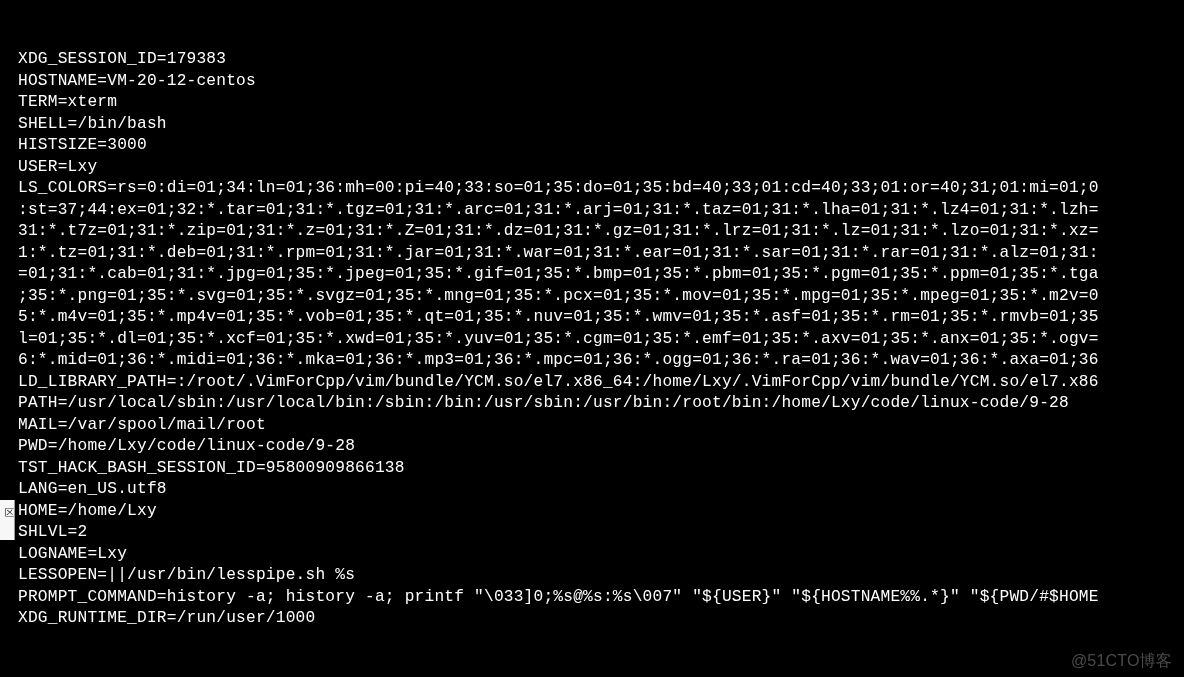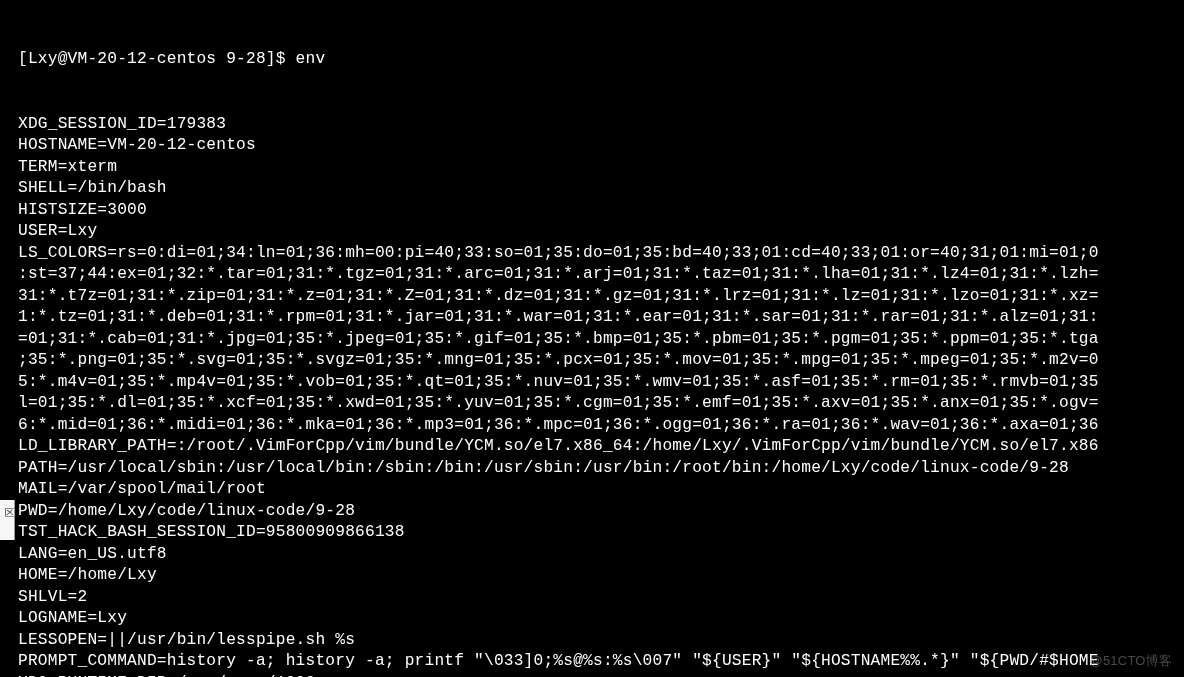--- a/index.html
+++ b/index.html
@@ -27,21 +27,21 @@
   .terminal .line {
     display: block;
     white-space: pre;
   }
   .watermark {
     position: absolute;
     bottom: 6px;
     right: 12px;
     color: #888;
     font-family: sans-serif;
-    font-size: 13px;
+    font-size: 16px;
     opacity: 0.55;
     pointer-events: none;
   }
   .sidebar-frag {
     position: absolute;
     left: 0;
     top: 500px;
     width: 14px;
     height: 40px;
     background: #f7f7f7;
@@ -53,17 +53,16 @@
     pointer-events: none;
     writing-mode: vertical-rl;
     text-orientation: mixed;
     border-right: 1px solid #999;
   }
 </style>
 </head>
 <body>
 
 <div class="terminal">
-  <span class="line"><span>[Lxy@VM-20-12-centos 9-28]$ </span><span>env</span></span>
   <div id="output"><span class="line">XDG_SESSION_ID=179383</span><span class="line">HOSTNAME=VM-20-12-centos</span><span class="line">TERM=xterm</span><span class="line">SHELL=/bin/bash</span><span class="line">HISTSIZE=3000</span><span class="line">USER=Lxy</span><span class="line">LS_COLORS=rs=0:di=01;34:ln=01;36:mh=00:pi=40;33:so=01;35:do=01;35:bd=40;33;01:cd=40;33;01:or=40;31;01:mi=01;0</span><span class="line">:st=37;44:ex=01;32:*.tar=01;31:*.tgz=01;31:*.arc=01;31:*.arj=01;31:*.taz=01;31:*.lha=01;31:*.lz4=01;31:*.lzh=</span><span class="line">31:*.t7z=01;31:*.zip=01;31:*.z=01;31:*.Z=01;31:*.dz=01;31:*.gz=01;31:*.lrz=01;31:*.lz=01;31:*.lzo=01;31:*.xz=</span><span class="line">1:*.tz=01;31:*.deb=01;31:*.rpm=01;31:*.jar=01;31:*.war=01;31:*.ear=01;31:*.sar=01;31:*.rar=01;31:*.alz=01;31:</span><span class="line">=01;31:*.cab=01;31:*.jpg=01;35:*.jpeg=01;35:*.gif=01;35:*.bmp=01;35:*.pbm=01;35:*.pgm=01;35:*.ppm=01;35:*.tga</span><span class="line">;35:*.png=01;35:*.svg=01;35:*.svgz=01;35:*.mng=01;35:*.pcx=01;35:*.mov=01;35:*.mpg=01;35:*.mpeg=01;35:*.m2v=0</span><span class="line">5:*.m4v=01;35:*.mp4v=01;35:*.vob=01;35:*.qt=01;35:*.nuv=01;35:*.wmv=01;35:*.asf=01;35:*.rm=01;35:*.rmvb=01;35</span><span class="line">l=01;35:*.dl=01;35:*.xcf=01;35:*.xwd=01;35:*.yuv=01;35:*.cgm=01;35:*.emf=01;35:*.axv=01;35:*.anx=01;35:*.ogv=</span><span class="line">6:*.mid=01;36:*.midi=01;36:*.mka=01;36:*.mp3=01;36:*.mpc=01;36:*.ogg=01;36:*.ra=01;36:*.wav=01;36:*.axa=01;36</span><span class="line">LD_LIBRARY_PATH=:/root/.VimForCpp/vim/bundle/YCM.so/el7.x86_64:/home/Lxy/.VimForCpp/vim/bundle/YCM.so/el7.x86</span><span class="line">PATH=/usr/local/sbin:/usr/local/bin:/sbin:/bin:/usr/sbin:/usr/bin:/root/bin:/home/Lxy/code/linux-code/9-28</span><span class="line">MAIL=/var/spool/mail/root</span><span class="line">PWD=/home/Lxy/code/linux-code/9-28</span><span class="line">TST_HACK_BASH_SESSION_ID=95800909866138</span><span class="line">LANG=en_US.utf8</span><span class="line">HOME=/home/Lxy</span><span class="line">SHLVL=2</span><span class="line">LOGNAME=Lxy</span><span class="line">LESSOPEN=||/usr/bin/lesspipe.sh %s</span><span class="line">PROMPT_COMMAND=history -a; history -a; printf "\033]0;%s@%s:%s\007" "${USER}" "${HOSTNAME%%.*}" "${PWD/#$HOME</span><span class="line">XDG_RUNTIME_DIR=/run/user/1000</span></div>
   <div class="watermark">@51CTO博客</div>
   <div class="sidebar-frag">区</div>
 </div>
 
 </body></html>

